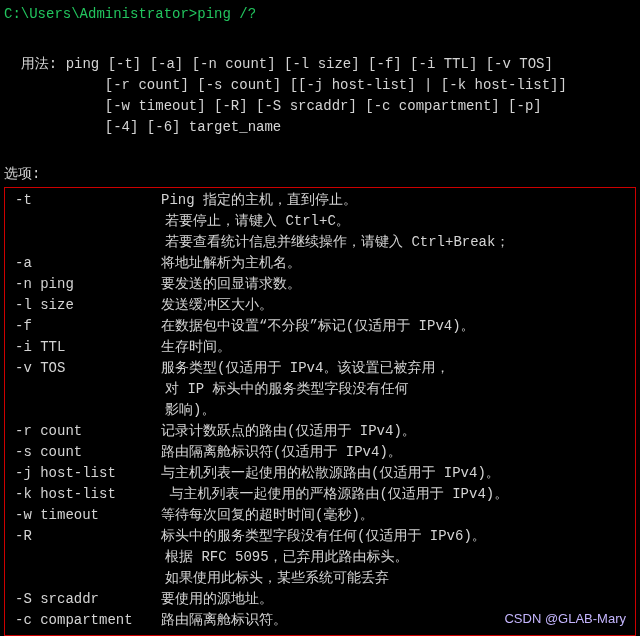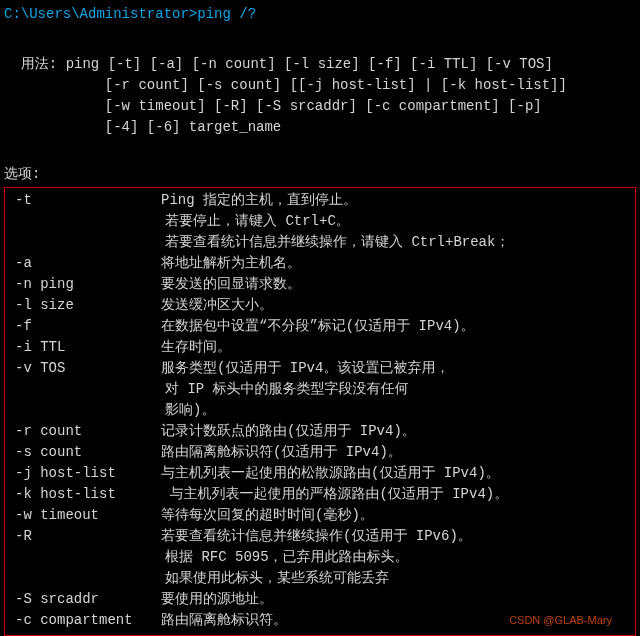--- a/index.html
+++ b/index.html
@@ -12,21 +12,21 @@
       color: #d4d4d4;
       font-family: 'Consolas', 'Courier New', monospace;
       font-size: 14px;
       line-height: 1.5;
       width: 640px;
       height: 636px;
       overflow: hidden;
       padding: 4px;
     }
     .prompt-line {
-      color: #0ea5e9;
+      color: #22c55e;
       margin-bottom: 8px;
     }
     .usage-block {
       margin-bottom: 26px;
       white-space: pre;
     }
     .section-label {
       margin-bottom: 2px;
     }
     .options-box {
@@ -48,23 +48,23 @@
       flex: 1;
       white-space: pre-wrap;
     }
     .opt-cont {
       padding-left: 154px;
       white-space: pre-wrap;
     }
     .watermark {
       position: absolute;
       bottom: 8px;
-      right: 28px;
-      color: #c2410c;
-      font-size: 11px;
+      right: 14px;
+      color: #c4b5fd;
+      font-size: 13px;
       font-family: sans-serif;
     }
   </style>
 </head>
 <body>
 
 <div class="prompt-line">C:\Users\Administrator&gt;ping /?</div>
 
 <div class="usage-block">
   <span>用法:</span> <span>ping [-t] [-a] [-n count] [-l size] [-f] [-i TTL] [-v TOS]</span>
@@ -123,21 +123,21 @@
     <div class="opt-row">
       <div class="opt-flag">-k host-list</div>
       <div class="opt-desc"> 与主机列表一起使用的严格源路由(仅适用于 IPv4)。</div>
     </div>
     <div class="opt-row">
       <div class="opt-flag">-w timeout</div>
       <div class="opt-desc">等待每次回复的超时时间(毫秒)。</div>
     </div>
     <div class="opt-row">
       <div class="opt-flag">-R</div>
-      <div class="opt-desc">若要查看统计信息并继续操作(仅适用于 IPv6)。</div>
+      <div class="opt-desc">标头中的服务类型字段没有任何(仅适用于 IPv6)。</div>
     </div>
     <div class="opt-cont">根据 RFC 5095，已弃用此路由标头。</div>
     <div class="opt-cont">如果使用此标头，某些系统可能丢弃</div>
     <div class="opt-row">
       <div class="opt-flag">-S srcaddr</div>
       <div class="opt-desc">要使用的源地址。</div>
     </div>
     <div class="opt-row">
       <div class="opt-flag">-c compartment</div>
       <div class="opt-desc">路由隔离舱标识符。</div>

